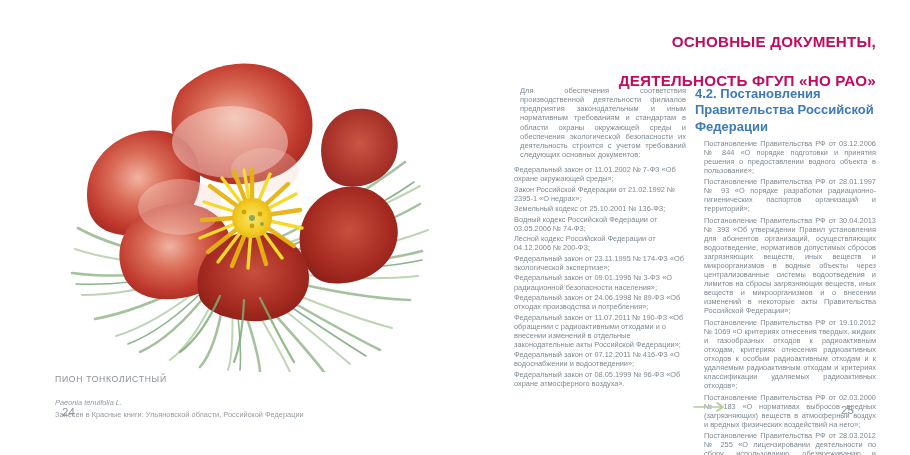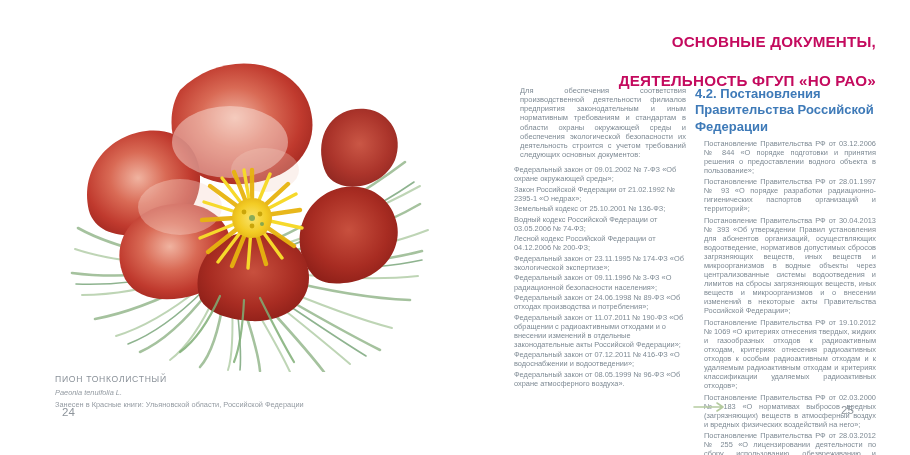--- a/index.html
+++ b/index.html
@@ -6,21 +6,21 @@
   body{width:910px;height:455px;overflow:hidden;font-family:"Liberation Sans",sans-serif;}
   .spread{position:relative;width:910px;height:455px;background:#ffffff;}
   .page{position:absolute;top:0;height:455px;}
   .page-left{left:0;width:455px;}
   .page-right{left:455px;width:455px;}
 
   
   .flower-wrap{position:absolute;left:30px;top:42px;width:400px;height:330px;}
   .caption{position:absolute;left:55px;top:374px;width:330px;color:#8d949b;}
   .caption .cap-title{font-size:8.6px;letter-spacing:.7px;color:#8a9199;}
-  .caption .cap-latin{font-size:7.4px;font-style:italic;margin-top:4px;color:#949ba2;}
+  .caption .cap-latin{font-size:7.4px;font-style:italic;margin-top:14px;color:#949ba2;}
   .caption .cap-note{font-size:7.4px;margin-top:3px;color:#949ba2;}
   .pagenum{font-size:11.5px;color:#8d949b;}
   .pagenum-left{position:absolute;left:62px;top:406px;}
   .pagenum-right{position:absolute;left:386px;top:404px;text-align:center;}
 
   
   .title{position:absolute;top:22px;right:34px;width:400px;text-align:right;
          color:#c40a5e;font-weight:bold;font-size:15.2px;line-height:1.28;letter-spacing:.2px;}
   .cols{position:absolute;top:86px;left:50px;right:34px;display:flex;gap:9px;}
   .col{flex:1;min-width:0;}
@@ -163,27 +163,27 @@
     <h1 class="title">
       <span>ОСНОВНЫЕ ДОКУМЕНТЫ,</span><br>
       <br>
       <span>ДЕЯТЕЛЬНОСТЬ ФГУП «НО РАО»</span>
     </h1>
 
     <div class="cols">
       <div class="col">
         <p class="intro">Для обеспечения соответствия производственной деятельности филиалов предприятия законодательным и иным нормативным требованиям и стандартам в области охраны окружающей среды и обеспечения экологической безопасности их деятельность строится с учетом требований следующих основных документов:</p>
         <div class="items">
-          <p>Федеральный закон от 09.01.2002 № 7-ФЗ «Об охране окружающей среды»;</p>
+          <p>Федеральный закон от 11.01.2002 № 7-ФЗ «Об охране окружающей среды»;</p>
           <p>Закон Российской Федерации от 21.02.1992 № 2395-1 «О недрах»;</p>
           <p>Земельный кодекс от 25.10.2001 № 136-ФЗ;</p>
           <p>Водный кодекс Российской Федерации от 03.05.2006 № 74-ФЗ;</p>
           <p>Лесной кодекс Российской Федерации от 04.12.2006 № 200-ФЗ;</p>
           <p>Федеральный закон от 23.11.1995 № 174-ФЗ «Об экологической экспертизе»;</p>
-          <p>Федеральный закон от 09.11.1996 № 3-ФЗ «О радиационной безопасности населения»;</p>
+          <p>Федеральный закон от 09.01.1996 № 3-ФЗ «О радиационной безопасности населения»;</p>
           <p>Федеральный закон от 24.06.1998 № 89-ФЗ «Об отходах производства и потребления»;</p>
           <p>Федеральный закон от 11.07.2011 № 190-ФЗ «Об обращении с радиоактивными отходами и о внесении изменений в отдельные законодательные акты Российской Федерации»;</p>
           <p>Федеральный закон от 07.12.2011 № 416-ФЗ «О водоснабжении и водоотведении»;</p>
           <p>Федеральный закон от 08.05.1999 № 96-ФЗ «Об охране атмосферного воздуха».</p>
         </div>
       </div>
 
       <div class="col">
         <h2 class="sec-head">4.2. Постановления Правительства Российской Федерации</h2>
         <div class="items justify">

